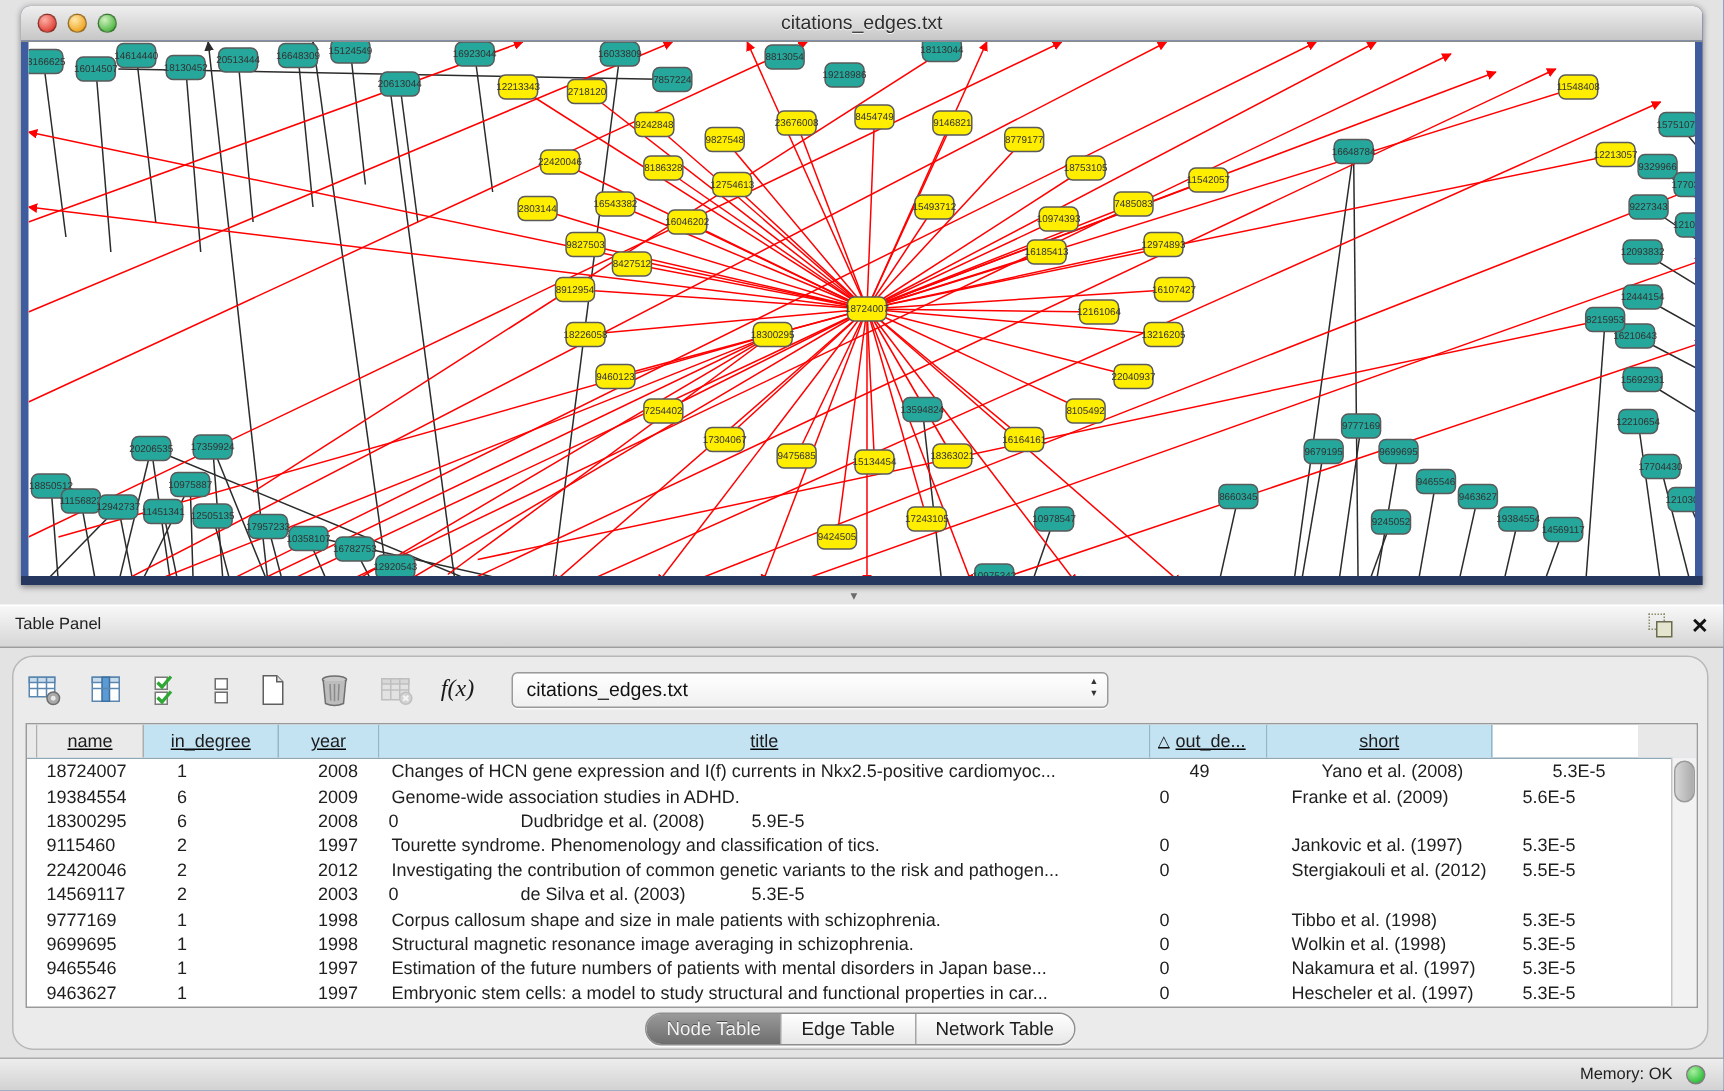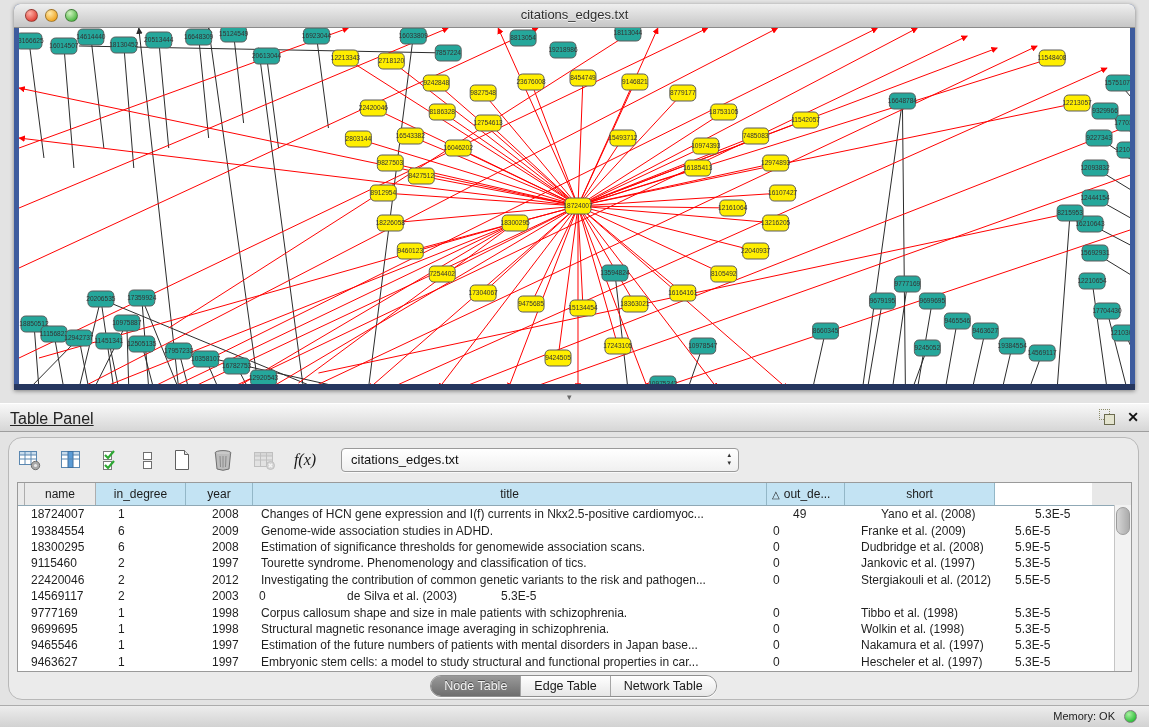--- a/index.html
+++ b/index.html
@@ -20,21 +20,21 @@
   .gcanvas{position:absolute;left:5px;right:5px;top:24px;bottom:6px;background:#FFFFFF;overflow:hidden;}
   .gcanvas svg{display:block;}
   .gwindow .bottomedge{position:absolute;left:0;right:0;bottom:0;height:6px;background:#26375F;}
 
   
   .splitter-arrow{position:absolute;left:567px;top:392px;font-size:9px;color:#6B6B6B;}
 
   
   .tpanel-header{position:absolute;left:0;top:403px;width:1149px;height:29px;
       background:linear-gradient(#F8F8F8,#D6D6D6);border-top:1px solid #FFFFFF;border-bottom:1px solid #9E9E9E;box-sizing:border-box;}
-  .tpanel-header .ptitle{position:absolute;left:10px;top:6px;font-size:16px;color:#222;text-decoration:underline;}
+  .tpanel-header .ptitle{position:absolute;left:10px;top:6px;font-size:11px;color:#222;}
   .tpanel-header .hicons{position:absolute;right:10px;top:5px;display:flex;gap:12px;align-items:center;}
   .float-ico{width:16px;height:16px;position:relative;}
   .float-ico .b1{position:absolute;left:0;top:0;width:9px;height:9px;border:1px dotted #8C8C6A;}
   .float-ico .b2{position:absolute;right:0;bottom:0;width:9px;height:9px;border:1px solid #6B6B4F;background:#E4E4CF;}
   .close-x{font-size:14px;font-weight:bold;color:#111;line-height:14px;}
 
   .pcontent{position:absolute;left:8px;top:437px;width:1131px;height:263px;background:#EBEBEB;
       border:1px solid #B8B8B8;border-radius:14px;box-sizing:border-box;}
 
   
@@ -42,21 +42,21 @@
   .tico{width:26px;height:24px;display:flex;align-items:center;justify-content:center;}
   .fx{font-family:"Liberation Serif",serif;font-style:italic;font-size:16px;color:#1A1A1A;}
   .tbl-select{margin-left:8px;width:396px;height:22px;background:linear-gradient(#FFFFFF,#F0F0F0);
       border:1px solid #9A9A9A;border-radius:4px;position:relative;box-shadow:0 1px 0 rgba(255,255,255,.7);}
   .tbl-select .val{position:absolute;left:9px;top:3px;font-size:13px;color:#111;}
   .tbl-select .steppers{position:absolute;right:7px;top:2px;font-size:7px;line-height:8px;color:#333;text-align:center;}
 
   
   .dtable{position:absolute;left:8px;top:44px;width:1115px;height:190px;background:#FFFFFF;
       border:1px solid #9A9A9A;box-sizing:border-box;overflow:hidden;}
-  .thead{display:flex;height:22px;border-bottom:1px solid #8FA8B5;}
+  .thead{display:flex;height:22px;border-bottom:1px solid #8FA8B5;text-decoration:underline;}
   .th{box-sizing:border-box;border-right:1px solid #93B7C7;background:#C3E3F3;font-size:12px;color:#1B1B1B;
       display:flex;align-items:center;justify-content:center;overflow:hidden;white-space:nowrap;}
   .th.gray{background:#EAEAEA;border-right:1px solid #ADADAD;}
   .th.left{justify-content:flex-start;padding-left:5px;}
   .th.filler{background:#E8E8E8;border-right:none;flex:1;}
   .tbody .tr{display:flex;height:16.4px;align-items:center;}
   .td{box-sizing:border-box;font-size:12px;color:#1F1F1F;overflow:hidden;white-space:nowrap;}
   .sorttri{margin-right:4px;font-size:10px;}
   .vscroll{position:absolute;right:0;top:22px;bottom:0;width:16px;background:#F2F2F2;border-left:1px solid #C5C5C5;}
   .vscroll .thumb{position:absolute;left:1px;right:1px;top:2px;height:26px;border-radius:7px;
@@ -746,21 +746,20 @@
           <div class="td" style="width: 514px; padding-left: 8px;">Genome-wide association studies in ADHD.</div>
           <div class="td" style="width: 78px; padding-left: 6px;">0</div>
           <div class="td" style="width: 150px; padding-left: 16px;">Franke et al. (2009)</div>
           <div class="td" style="width: 97px; padding-left: 20px;">5.6E-5</div>
         </div>
         <div class="tr">
           <div class="td" style="width: 7px;"></div>
           <div class="td" style="width: 71px; padding-left: 6px;">18300295</div>
           <div class="td" style="width: 90px; padding-left: 22px;">6</div>
           <div class="td" style="width: 67px; padding-left: 26px;">2008</div>
-          <div class="td" style="width: 514px; padding-left: 8px;">Estimation of significance thresholds for genomewide association scans.</div>
           <div class="td" style="width: 78px; padding-left: 6px;">0</div>
           <div class="td" style="width: 150px; padding-left: 16px;">Dudbridge et al. (2008)</div>
           <div class="td" style="width: 97px; padding-left: 20px;">5.9E-5</div>
         </div>
         <div class="tr">
           <div class="td" style="width: 7px;"></div>
           <div class="td" style="width: 71px; padding-left: 6px;">9115460</div>
           <div class="td" style="width: 90px; padding-left: 22px;">2</div>
           <div class="td" style="width: 67px; padding-left: 26px;">1997</div>
           <div class="td" style="width: 514px; padding-left: 8px;">Tourette syndrome. Phenomenology and classification of tics.</div>

